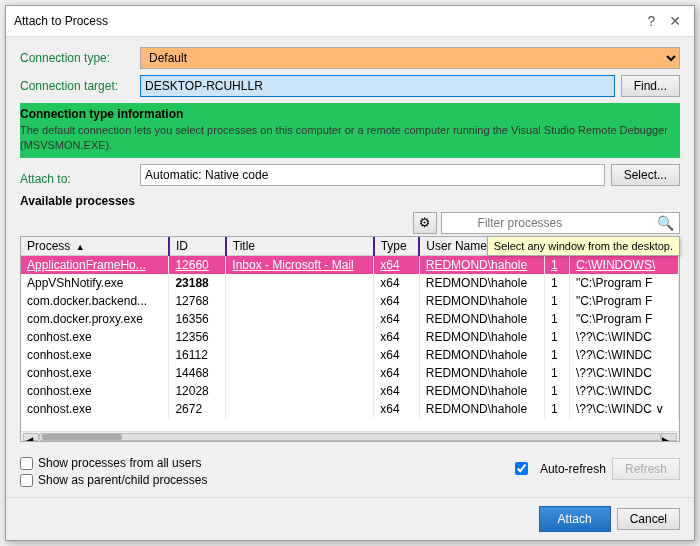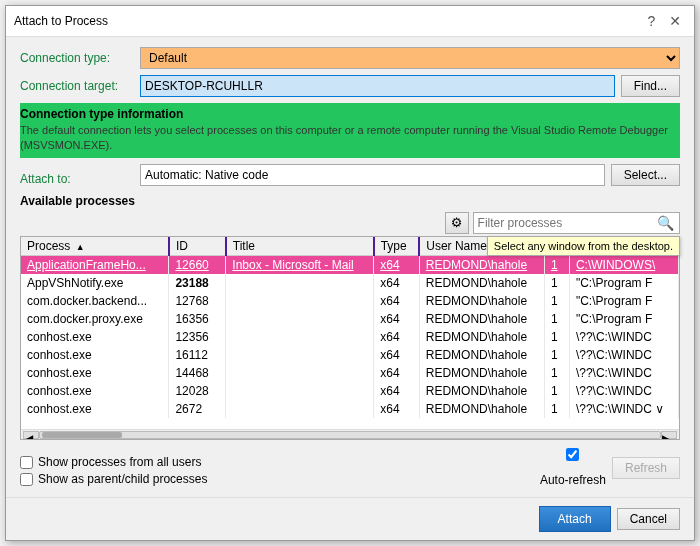--- a/index.html
+++ b/index.html
@@ -152,20 +152,21 @@
       gap: 4px;
       margin-bottom: 2px;
       position: relative;
     }
     .filter-input-wrap {
       display: flex;
       align-items: center;
       border: 1px solid #aaa;
       background: white;
       height: 22px;
+      padding-left: 32px;
     }
     .filter-input {
       border: none;
       outline: none;
       font-size: 12px;
       height: 20px;
       padding: 0 4px;
       width: 180px;
       background: transparent;
     }
@@ -296,21 +297,20 @@
     }
     .bottom-bar-right {
       display: flex;
       align-items: center;
       gap: 6px;
     }
     .auto-refresh-row {
       display: flex;
       align-items: center;
       gap: 12px;
-      flex-direction: column;
     }
     .btn-disabled {
       background: linear-gradient(to bottom, #f5f5f5, #e8e8e8);
       color: #aaa;
       border-color: #ccc;
       cursor: default;
     }
 
     .footer-buttons {
       display: flex;

